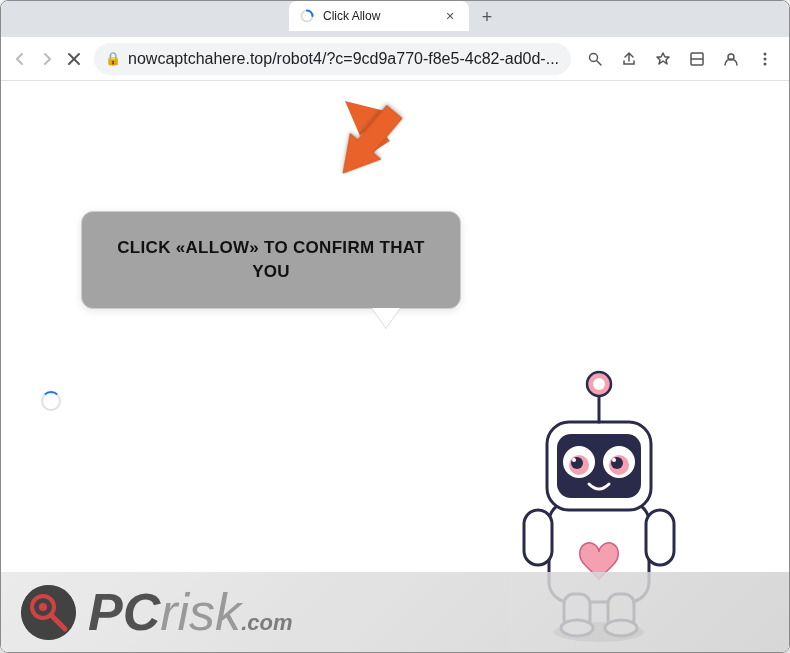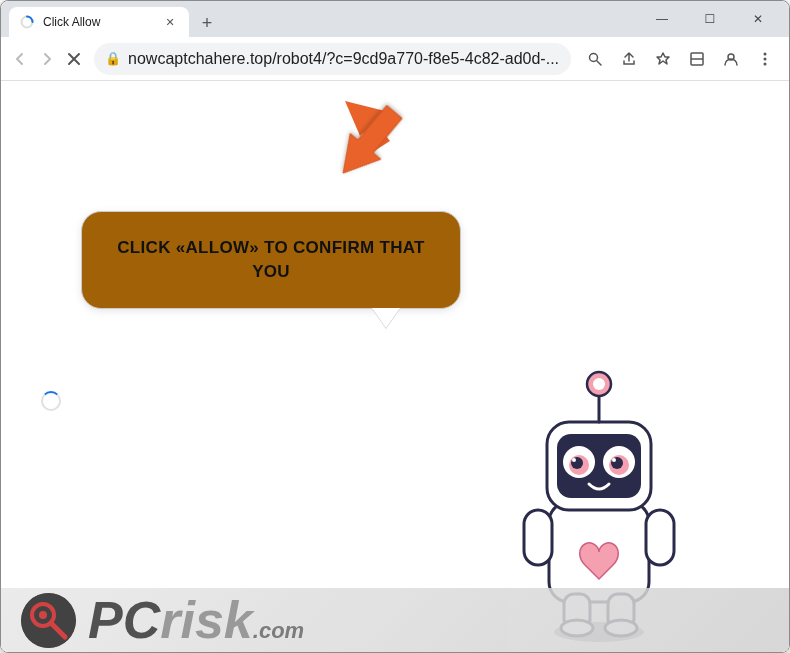--- a/index.html
+++ b/index.html
@@ -26,20 +26,21 @@
 
     
     .title-bar {
       background: #dee1e6;
       height: 36px;
       display: flex;
       align-items: center;
       padding: 0 8px;
       gap: 0;
       border-radius: 8px 8px 0 0;
+      flex-direction: column;
     }
 
     .tab-strip {
       display: flex;
       align-items: flex-end;
       height: 100%;
       flex: 1;
     }
 
     .tab-active {
@@ -205,23 +206,23 @@
       transform: translateX(-60px);
       width: 100px;
       height: 100px;
     }
 
     
     .speech-bubble {
       position: absolute;
       top: 130px;
       left: 80px;
-      background: #a16207;
+      background: #a3a3a3;
       border: 1.5px solid #ccc;
-      border-radius: 20px;
+      border-radius: 12px;
       padding: 24px 30px;
       width: 380px;
       box-shadow: 0 2px 8px rgba(0,0,0,0.1);
     }
 
     .speech-bubble::after {
       content: '';
       position: absolute;
       bottom: -20px;
       right: 60px;
@@ -287,21 +288,21 @@
       width: 220px;
       height: 320px;
     }
 
     
     .pcrisk-watermark {
       position: absolute;
       bottom: 0;
       left: 0;
       right: 0;
-      height: 64px;
+      height: 80px;
       background: linear-gradient(135deg, #e8e8e8 0%, #d0d0d0 100%);
       display: flex;
       align-items: center;
       padding: 0 20px;
       gap: 12px;
       opacity: 0.85;
     }
 
     .pcrisk-logo-icon {
       width: 55px;
@@ -490,19 +491,19 @@
 
           <circle cx="22" cy="22" r="11" fill="none" stroke="#cc2222" stroke-width="4"></circle>
           <line x1="30" y1="30" x2="44" y2="44" stroke="#cc2222" stroke-width="5" stroke-linecap="round"></line>
 
           <circle cx="22" cy="22" r="4" fill="#cc2222"></circle>
         </svg>
       </div>
 
       <div style="display:flex; align-items:baseline; gap:0;">
         <span style="font-size:52px; font-weight:900; font-style:italic; color:#333; line-height:1;">PC</span>
-        <span style="font-size:52px; font-weight:700; font-style:italic; color:#888; line-height:1;">risk</span>
+        <span style="font-size:52px; font-weight:400; font-style:italic; color:#888; line-height:1;">risk</span>
         <span style="font-size:22px; font-weight:700; font-style:italic; color:#666; line-height:1;">.com</span>
       </div>
     </div>
 
   </div>
 </div>
 
 </body></html>

